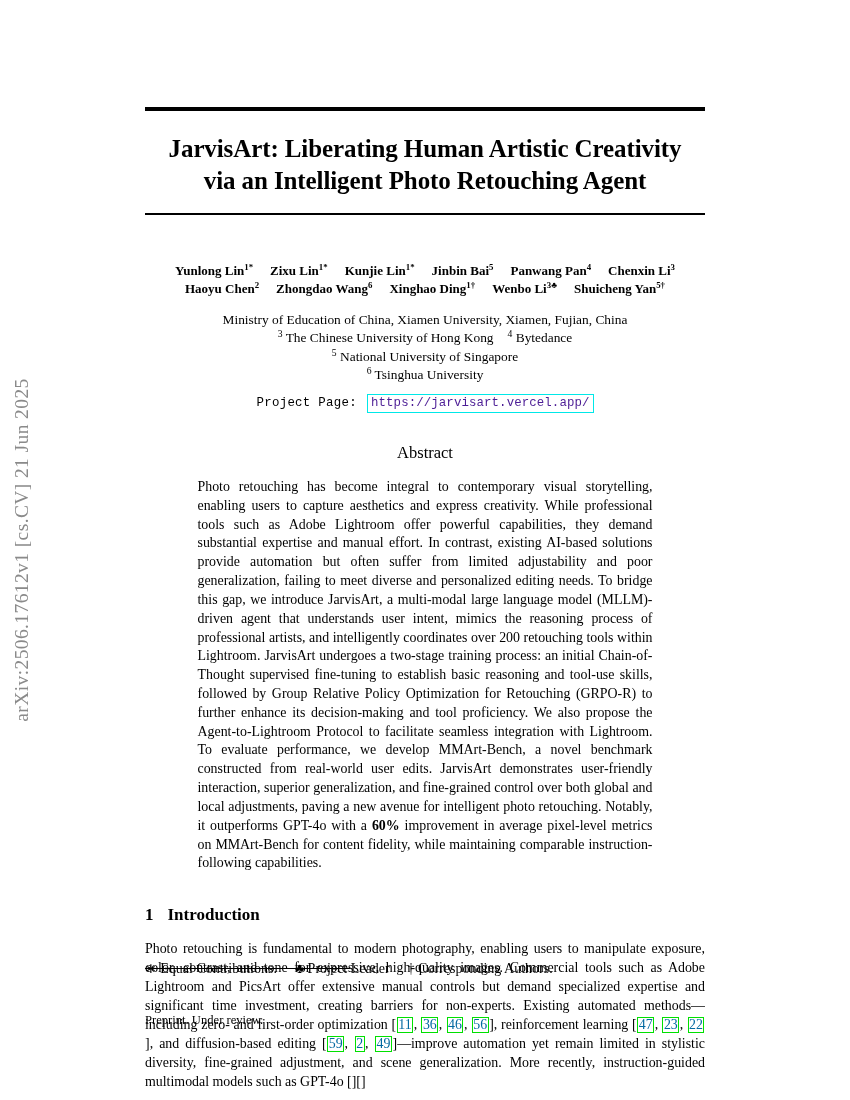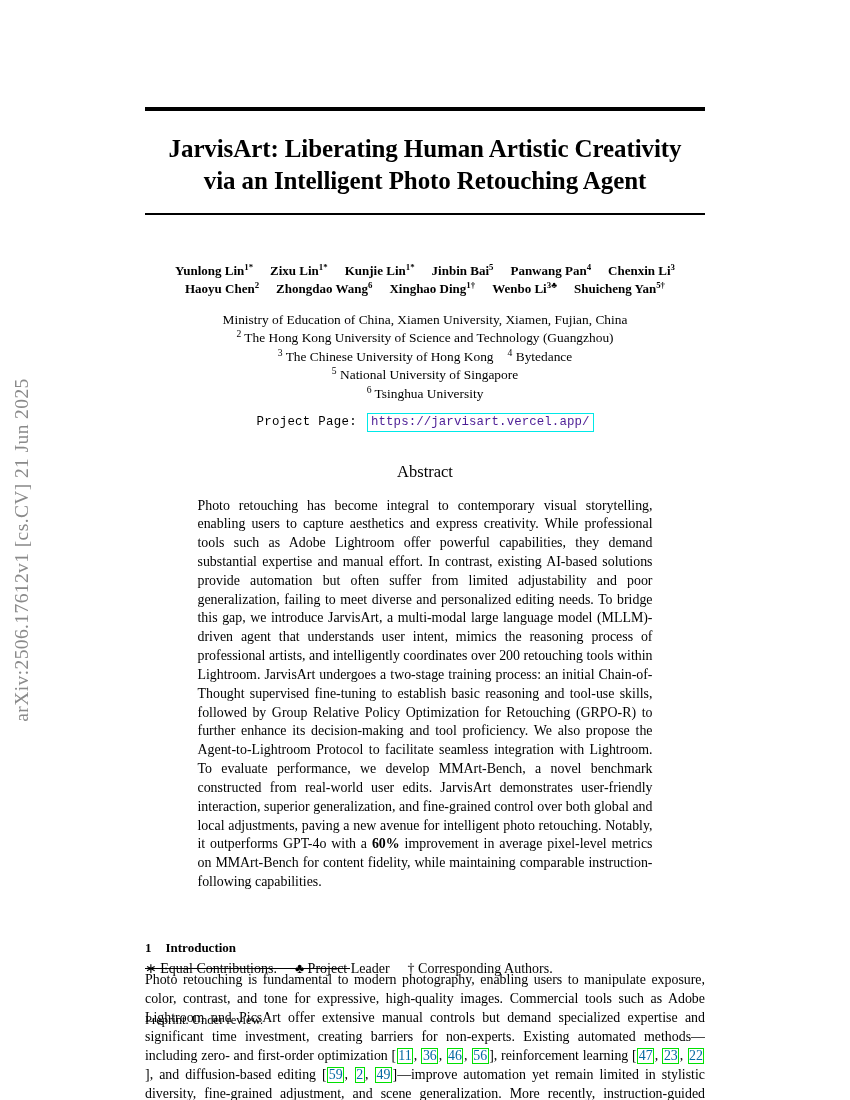--- a/index.html
+++ b/index.html
@@ -135,22 +135,22 @@
     width: 455px;
     font-size: 13.9px;
     line-height: 1.355;
     text-align: justify;
     text-justify: inter-word;
     hyphens: manual;
   }
 
   
   .sec-head {
-    margin-top: 48px;
-    font-size: 13px;
+    margin-top: 32px;
+    font-size: 17px;
     font-weight: bold;
   }
   .sec-head .num { margin-right: 14px; }
 
   .body-par {
     margin-top: 15px;
     font-size: 13.9px;
     line-height: 1.365;
     text-align: justify;
     text-justify: inter-word;
@@ -217,21 +217,20 @@
     <span class="arow">
       <span class="author"><span>Yunlong Lin</span><sup>1*</sup></span><span class="author"><span>Zixu Lin</span><sup>1*</sup></span><span class="author"><span>Kunjie Lin</span><sup>1*</sup></span><span class="author"><span>Jinbin Bai</span><sup>5</sup></span><span class="author"><span>Panwang Pan</span><sup>4</sup></span><span class="author"><span>Chenxin Li</span><sup>3</sup></span>
     </span>
     <span class="arow">
       <span class="author"><span>Haoyu Chen</span><sup>2</sup></span><span class="author"><span>Zhongdao Wang</span><sup>6</sup></span><span class="author"><span>Xinghao Ding</span><sup>1†</sup></span><span class="author"><span>Wenbo Li</span><sup>3♣</sup></span><span class="author"><span>Shuicheng Yan</span><sup>5†</sup></span>
     </span>
   </div>
 
   <div class="affils">
     <span class="aff">Ministry of Education of China, Xiamen University, Xiamen, Fujian, China</span>
-    <span class="aff"><sup>2</sup> <span>The Hong Kong University of Science and Technology (Guangzhou)</span></span>
     <span class="aff"><sup>3</sup> <span>The Chinese University of Hong Kong</span><span class="aff-inline"><sup>4</sup> <span>Bytedance</span></span></span>
     <span class="aff"><sup>5</sup> <span>National University of Singapore</span></span>
     <span class="aff"><sup>6</sup> <span>Tsinghua University</span></span>
   </div>
 
   <div class="projpage">
     <span class="pp-label">Project Page:</span><a class="url-box" href="#">https://jarvisart.vercel.app/</a>
   </div>
 
   <div class="abstract-head">Abstract</div>

